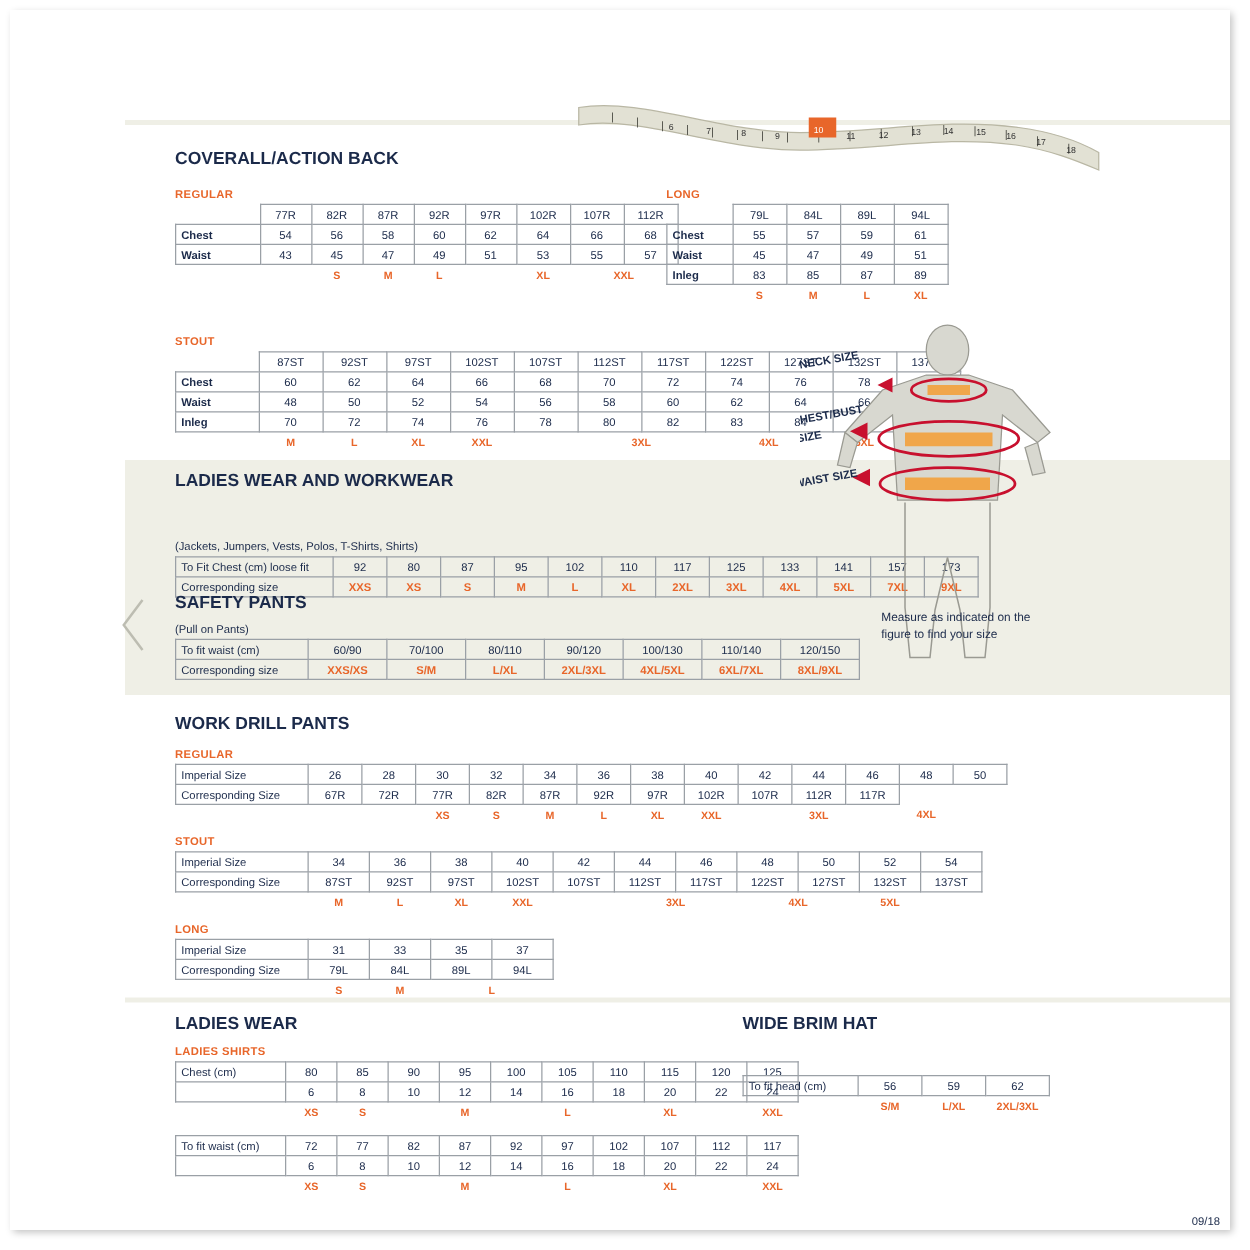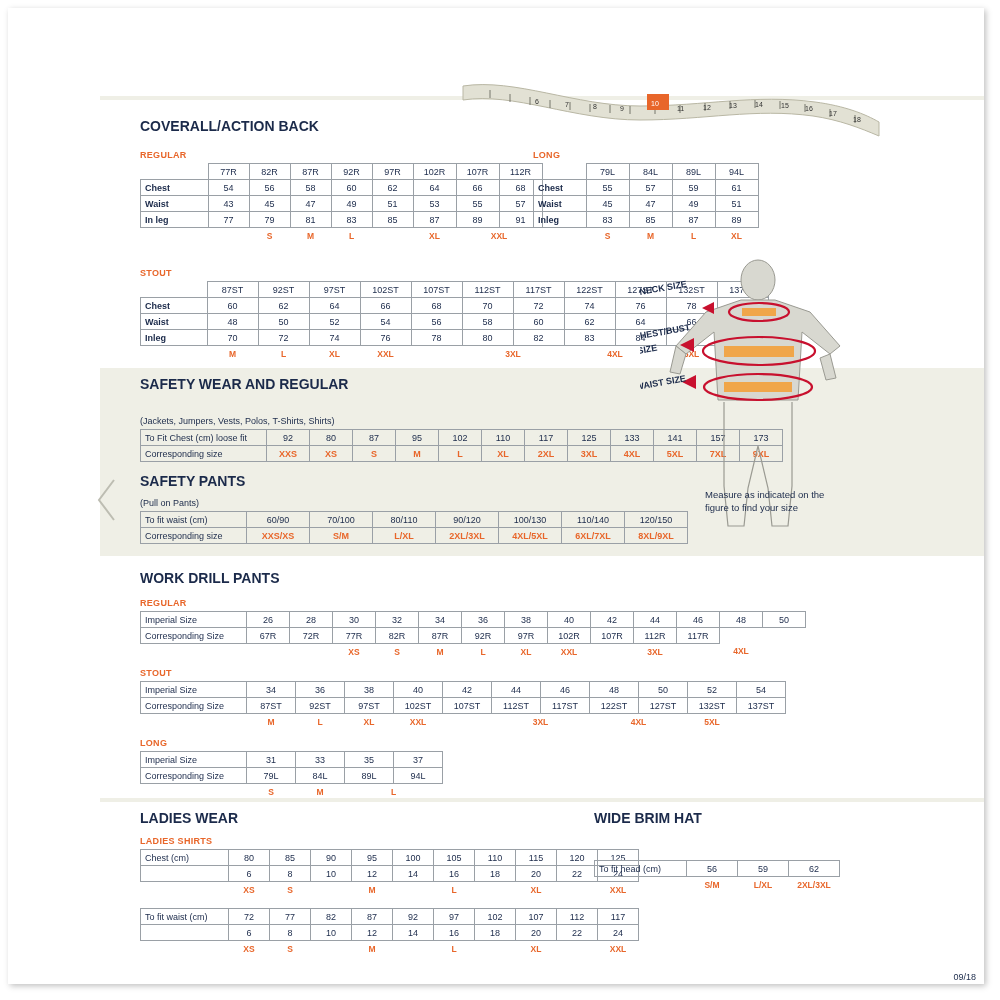--- a/index.html
+++ b/index.html
@@ -123,31 +123,20 @@
             <td class="lbl">Waist</td>
             <td>43</td>
             <td>45</td>
             <td>47</td>
             <td>49</td>
             <td>51</td>
             <td>53</td>
             <td>55</td>
             <td>57</td>
           </tr>
-      <tr>
-            <td class="lbl">In leg</td>
-            <td>77</td>
-            <td>79</td>
-            <td>81</td>
-            <td>83</td>
-            <td>85</td>
-            <td>87</td>
-            <td>89</td>
-            <td>91</td>
-          </tr>
       <tr class="szrow">
             <td></td>
             <td></td>
             <td>S</td>
             <td>M</td>
             <td>L</td>
             <td></td>
             <td>XL</td>
             <td colspan="2">XXL</td>
           </tr>
@@ -267,22 +256,22 @@
             <td></td>
             <td colspan="2">3XL</td>
             <td colspan="2">4XL</td>
             <td>5XL</td>
           </tr>
     </tbody>
       </table>
   </div>
 
   <div class="sec" style="left:140px;top:376px;">
-    <h2>SAFETY WEAR AND REGULAR</h2>
-    <div class="note" style="margin-top:24px;">(Jackets, Jumpers, Vests, Polos, T-Shirts, Shirts)</div>
+    <h2>LADIES WEAR AND WORKWEAR</h2>
+    <div class="note" style="margin-top:40px;">(Jackets, Jumpers, Vests, Polos, T-Shirts, Shirts)</div>
     <table style="margin-top:3px;">
       <tbody>
           <tr>
             <td class="lbl-n" style="width:118px;">To Fit Chest (cm) loose fit</td>
             <td style="width:36px;">92</td>
             <td style="width:36px;">80</td>
             <td style="width:36px;">87</td>
             <td style="width:36px;">95</td>
             <td style="width:36px;">102</td>
             <td style="width:36px;">110</td>

